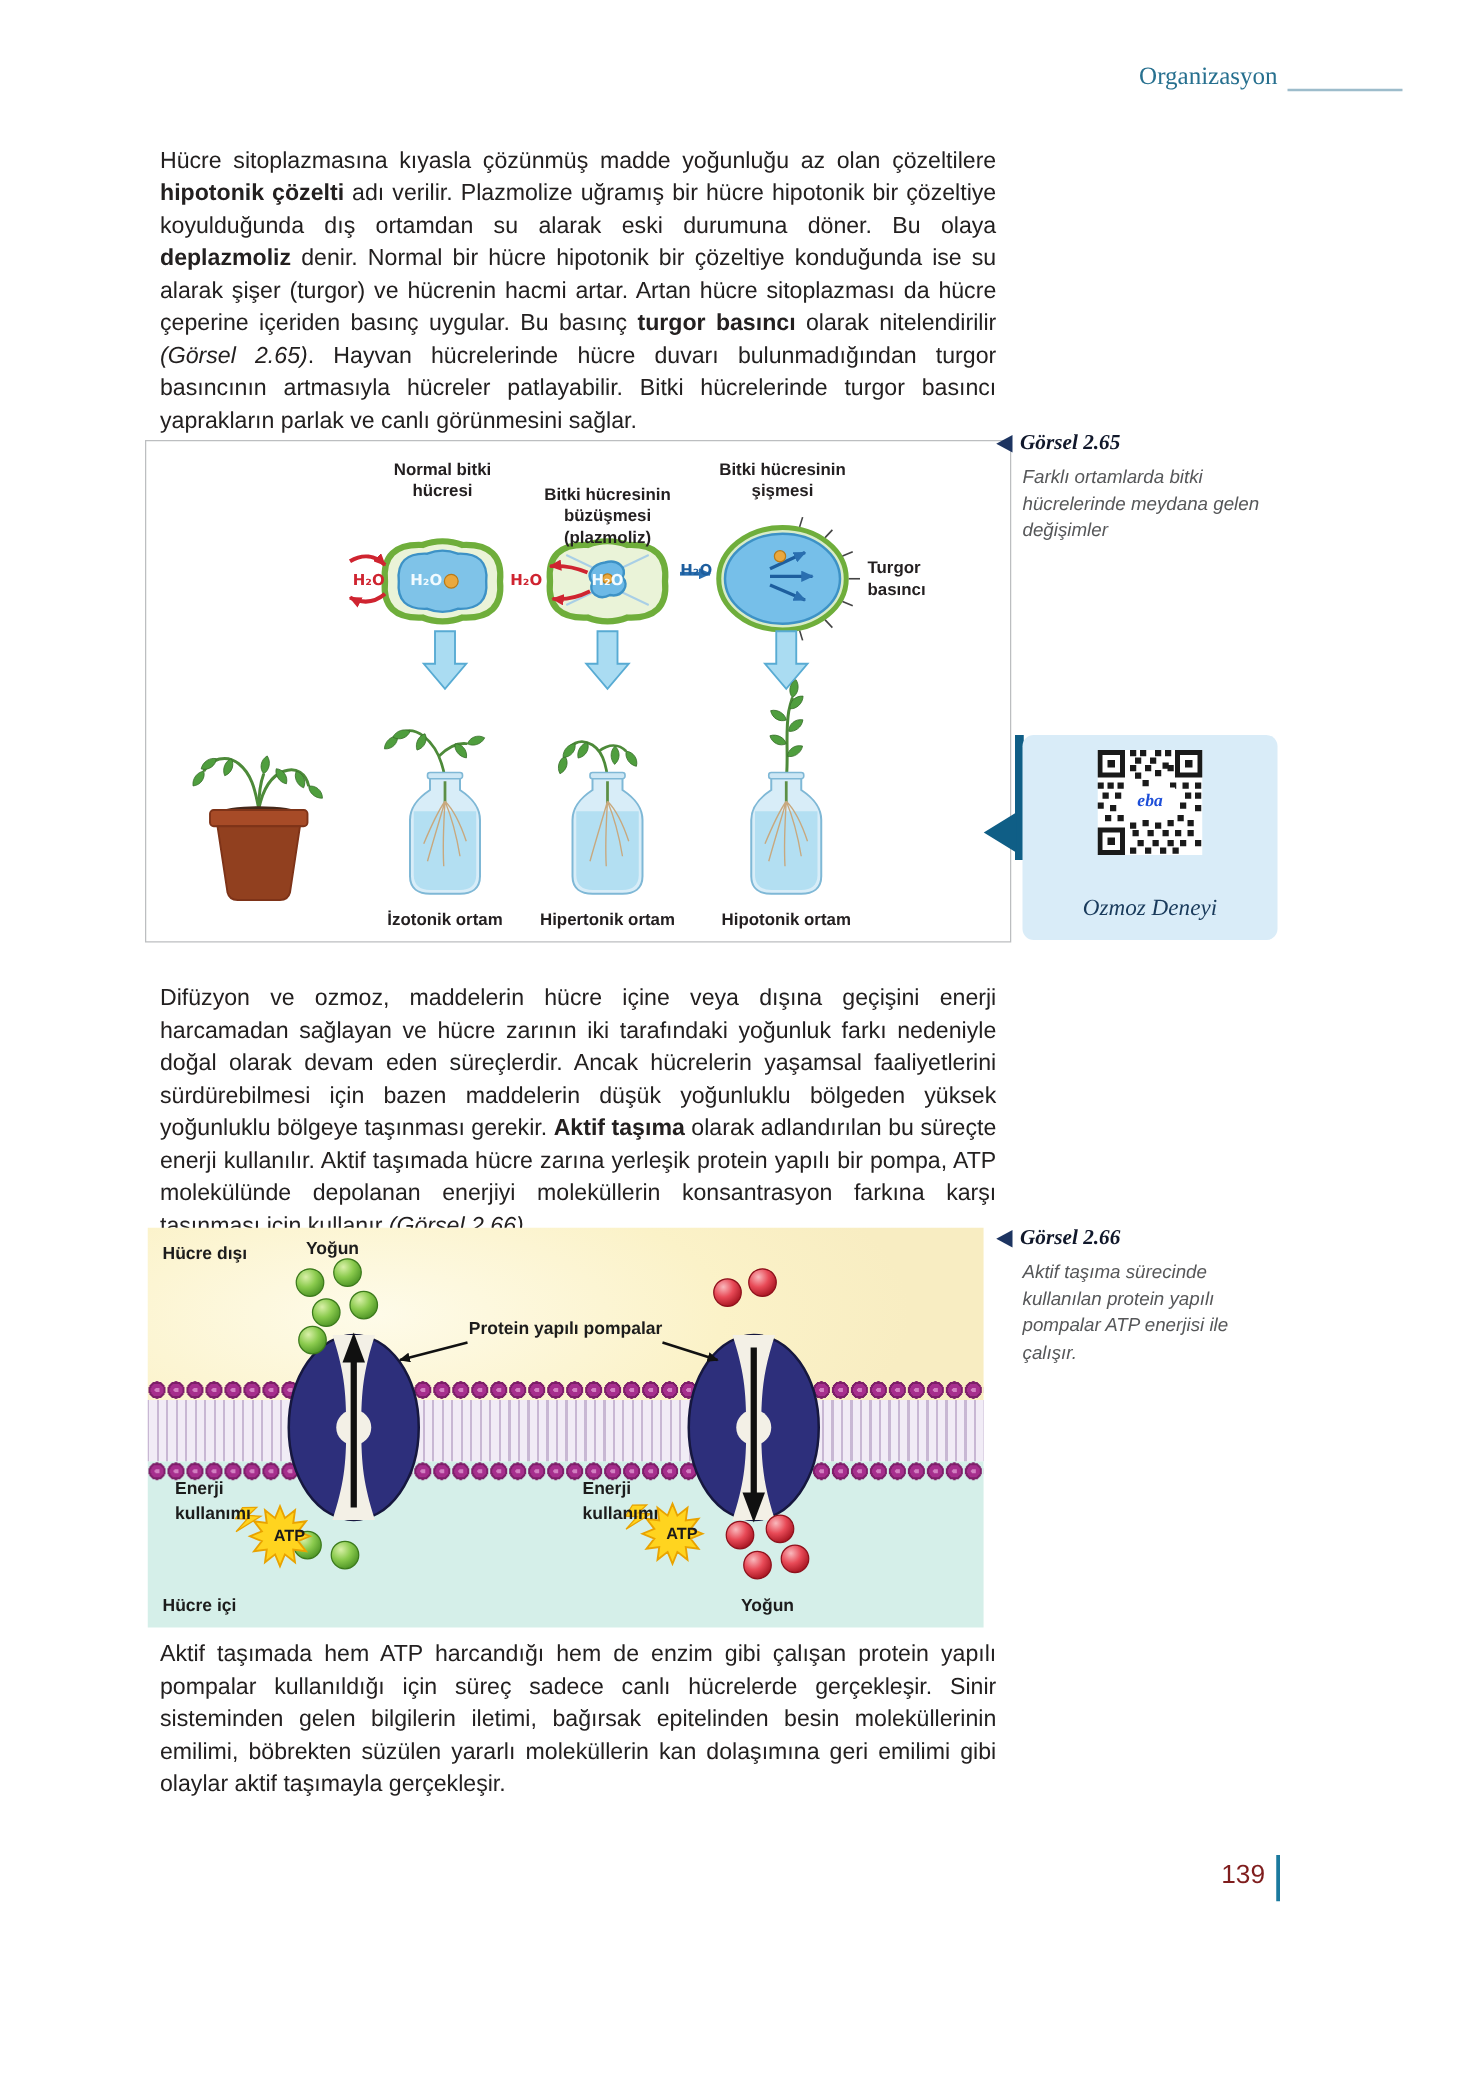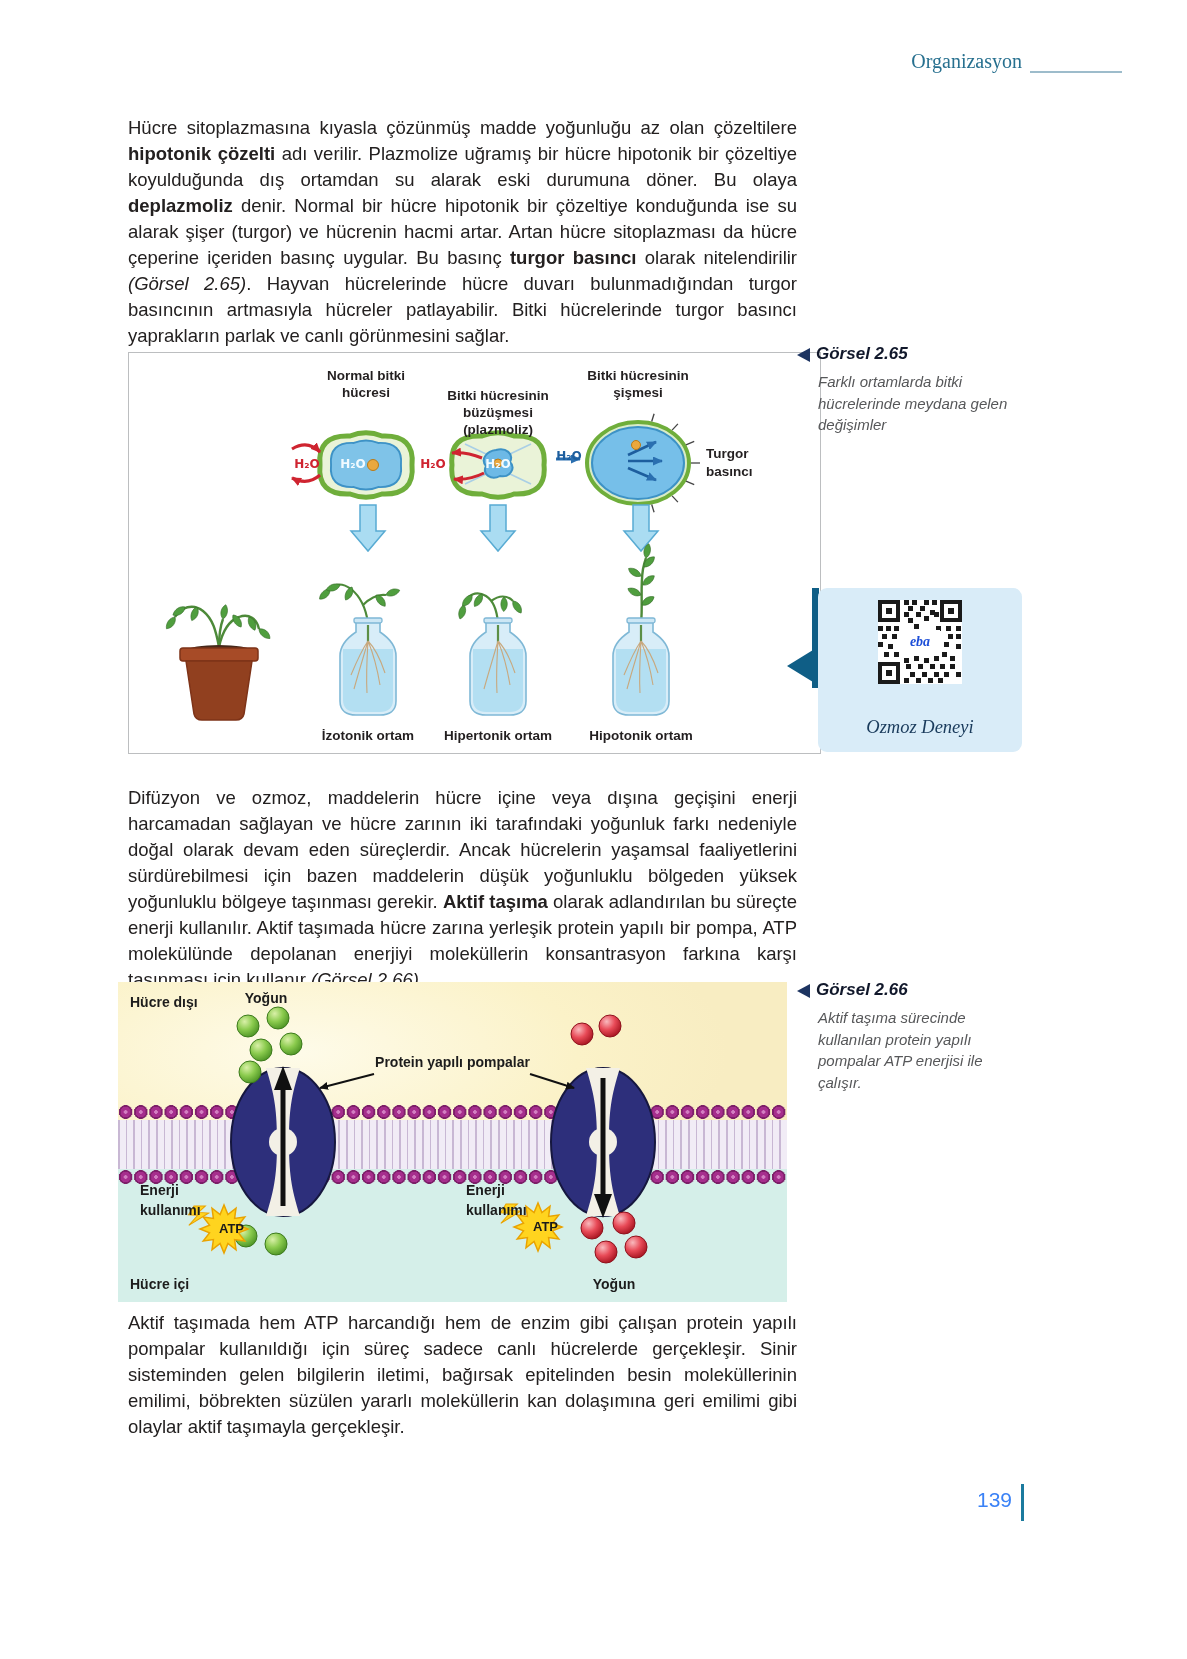--- a/index.html
+++ b/index.html
@@ -12,38 +12,38 @@
                   font-family:"Liberation Serif", serif; font-size:20px; color:#27708f; }
   .header-rule  { position:absolute; top:71px; left:1030px; width:92px; height:2px; background:#9dbccb; }
 
   
   .para { position:absolute; left:128px; width:669px; font-size:18.5px; line-height:26px;
           text-align:justify; color:#232020; }
   .para b { font-weight:700; }
   .para i { font-style:italic; }
 
   
-  .fig65 { position:absolute; left:128px; top:352px; width:693px; height:402px;
+  .fig65 { position:absolute; left:116px; top:352px; width:693px; height:402px;
            border:1px solid #bcbec0; background:#fff; }
   .fig65 svg, .fig66 svg { position:absolute; left:0; top:0; }
   .fig-label { position:absolute; font-size:13.5px; font-weight:600; color:#231f20;
                text-align:center; line-height:17px; }
   .h2o { position:absolute; width:44px; text-align:center; font-size:12px; font-weight:700;
          font-family:"DejaVu Sans", sans-serif; }
   .h2o.red  { color:#cf2430; }
   .h2o.white{ color:#f2fbff; }
   .h2o.blue { color:#1d5e9e; }
   .turgor-label { position:absolute; left:577px; top:92px; width:72px; font-size:13.5px;
                   font-weight:600; line-height:18px; color:#231f20; }
 
   
   .cap-arrow { position:absolute; width:0; height:0; border-top:7px solid transparent;
                border-bottom:7px solid transparent; border-right:13px solid #1d3461; }
   .cap-title { position:absolute; left:816px; width:205px; font-size:17px; font-weight:700;
-               font-style:italic; color:#11182b; }
+               font-style:italic; color:#11182b;font-family:Liberation Serif, serif; }
   .cap-text  { position:absolute; left:818px; width:202px; font-size:15px; font-style:italic;
                color:#565759; line-height:21.5px; }
 
   
   .qr-box { position:absolute; left:818px; top:588px; width:204px; height:164px;
             background:#d9ecf8; border-radius:9px; }
   .qr-svg { position:absolute; left:60px; top:12px; }
   .eba-label { position:absolute; left:84px; top:44px; width:36px; height:20px; line-height:20px;
                text-align:center; font-family:"Liberation Serif", serif; font-style:italic;
                font-weight:700; font-size:14px; color:#1d4ed8; }
@@ -65,21 +65,21 @@
               background-image:radial-gradient(circle at 7.6px 8px, #d27ec1 0 2px, #a62e8d 2px 5.2px, #7d1f69 5.2px 6.8px, rgba(0,0,0,0) 7px);
               background-size:15.2px 16px; }
   .bead-top { top:122px; }
   .bead-bot { top:187px; }
   .f66-label { position:absolute; font-size:14px; font-weight:600; color:#1c1c1c; line-height:20px; }
   .f66-center { text-align:center; }
   .atp-label { position:absolute; width:40px; text-align:right; font-size:13px; font-weight:700; color:#1a1a1a; }
 
   
   .pagenum { position:absolute; left:930px; top:1488px; width:82px; text-align:right;
-             font-size:21px; color:#3b82f6; }
+             font-size:21px; color:#7f1d1d; }
   .pagenum-bar { position:absolute; left:1021px; top:1484px; width:3px; height:37px; background:#1b7a9e; }
 </style>
 </head>
 <body>
 
 <div class="page">
 
   <div class="header-title">Organizasyon</div>
   <div class="header-rule"></div>
 

